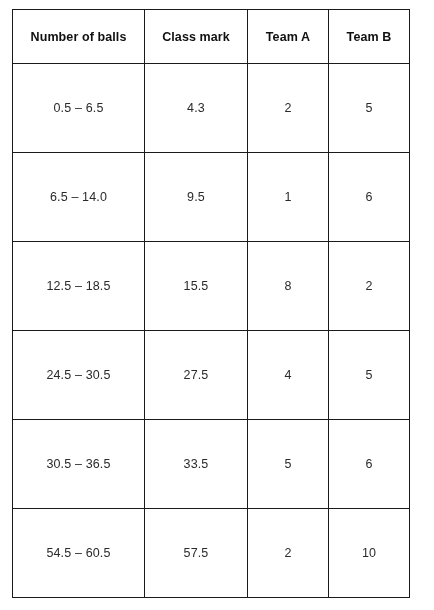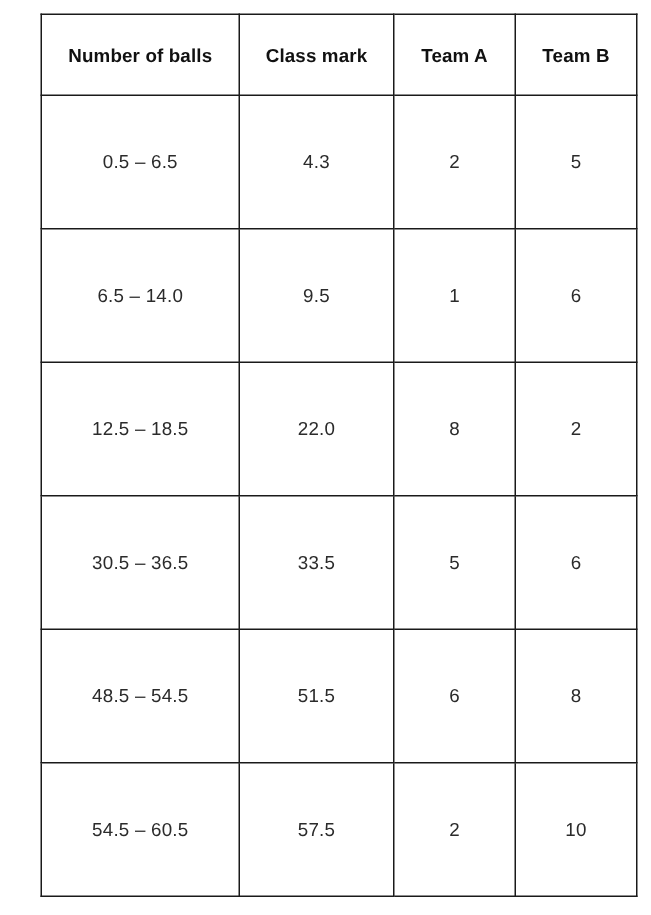--- a/index.html
+++ b/index.html
@@ -11,21 +11,21 @@
     width: 434px;
     height: 610px;
     position: relative;
     overflow: hidden;
     font-family: "Liberation Sans", sans-serif;
     -webkit-font-smoothing: antialiased;
   }
 
   #frequency-table-wrap {
     position: absolute;
-    left: 27px;
+    left: 12px;
     top: 9px;
     width: 397px;
     height: 589px;
   }
 
   table.frequency-table {
     width: 397px;
     height: 589px;
     border-collapse: collapse;
     table-layout: fixed;
@@ -89,35 +89,35 @@
         <td>5</td>
       </tr>
       <tr>
         <td>6.5 – 14.0</td>
         <td>9.5</td>
         <td>1</td>
         <td>6</td>
       </tr>
       <tr>
         <td>12.5 – 18.5</td>
-        <td>22.0</td>
+        <td>15.5</td>
         <td>8</td>
         <td>2</td>
+      </tr>
+      <tr>
+        <td>24.5 – 30.5</td>
+        <td>27.5</td>
+        <td>4</td>
+        <td>5</td>
       </tr>
       <tr>
         <td>30.5 – 36.5</td>
         <td>33.5</td>
         <td>5</td>
         <td>6</td>
-      </tr>
-      <tr>
-        <td>48.5 – 54.5</td>
-        <td>51.5</td>
-        <td>6</td>
-        <td>8</td>
       </tr>
       <tr>
         <td>54.5 – 60.5</td>
         <td>57.5</td>
         <td>2</td>
         <td>10</td>
       </tr>
     </tbody>
   </table>
 </div>

